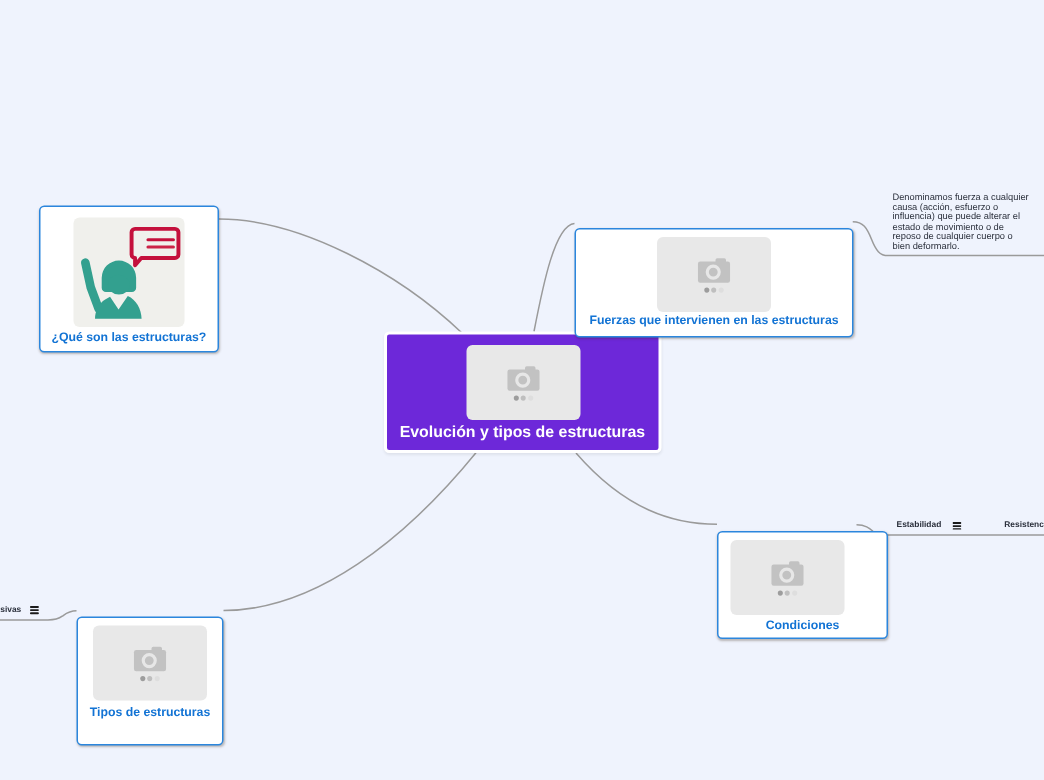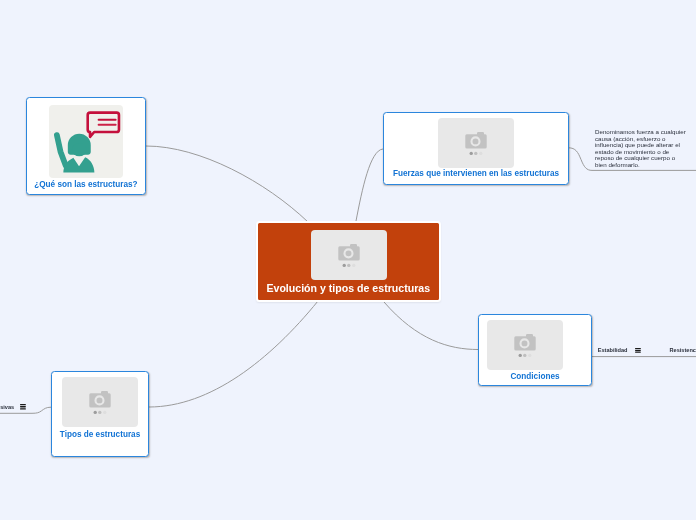--- a/index.html
+++ b/index.html
@@ -5,22 +5,22 @@
   html,body{margin:0;padding:0;}
   body{
     width:696px;height:520px;overflow:hidden;position:relative;
     background:#eff3fd;
     font-family:"Liberation Sans", sans-serif;
     -webkit-font-smoothing:antialiased;
   }
   #canvas{position:absolute;inset:0;transform:translateZ(0);will-change:transform;}
   .edges{position:absolute;left:0;top:0;width:696px;height:520px;pointer-events:none;}
   .node{position:absolute;box-sizing:border-box;border-radius:3.5px;}
-  .node.leaf{background:#fff;border:1.4px solid #2b86dd;box-shadow:0.5px 1px 1.5px rgba(60,40,20,.30);}
-  .node.root{background:#c2410c;border:2.2px solid #fff;box-shadow:0 1px 2px rgba(0,0,0,.07);}
+  .node.leaf{background:#fff;border:1.4px solid #2b86dd;box-shadow:0.5px 1px 1.5px rgba(60,40,20,.30);margin-top:40px;}
+  .node.root{background:#6d28d9;border:2.2px solid #fff;box-shadow:0 1px 2px rgba(0,0,0,.07);}
   .thumb{position:absolute;background:#e8e8e8;border-radius:4px;overflow:hidden;}
   .nodelabel{position:absolute;left:0;right:0;text-align:center;color:#1273d4;font-weight:bold;}
   .node.root .nodelabel{color:#fff;}
   .sidetext{position:absolute;color:#2b303c;}
   .branchlabel{font-weight:bold;}
   .ham{position:absolute;}
 </style>
 </head>
 <body>
 

